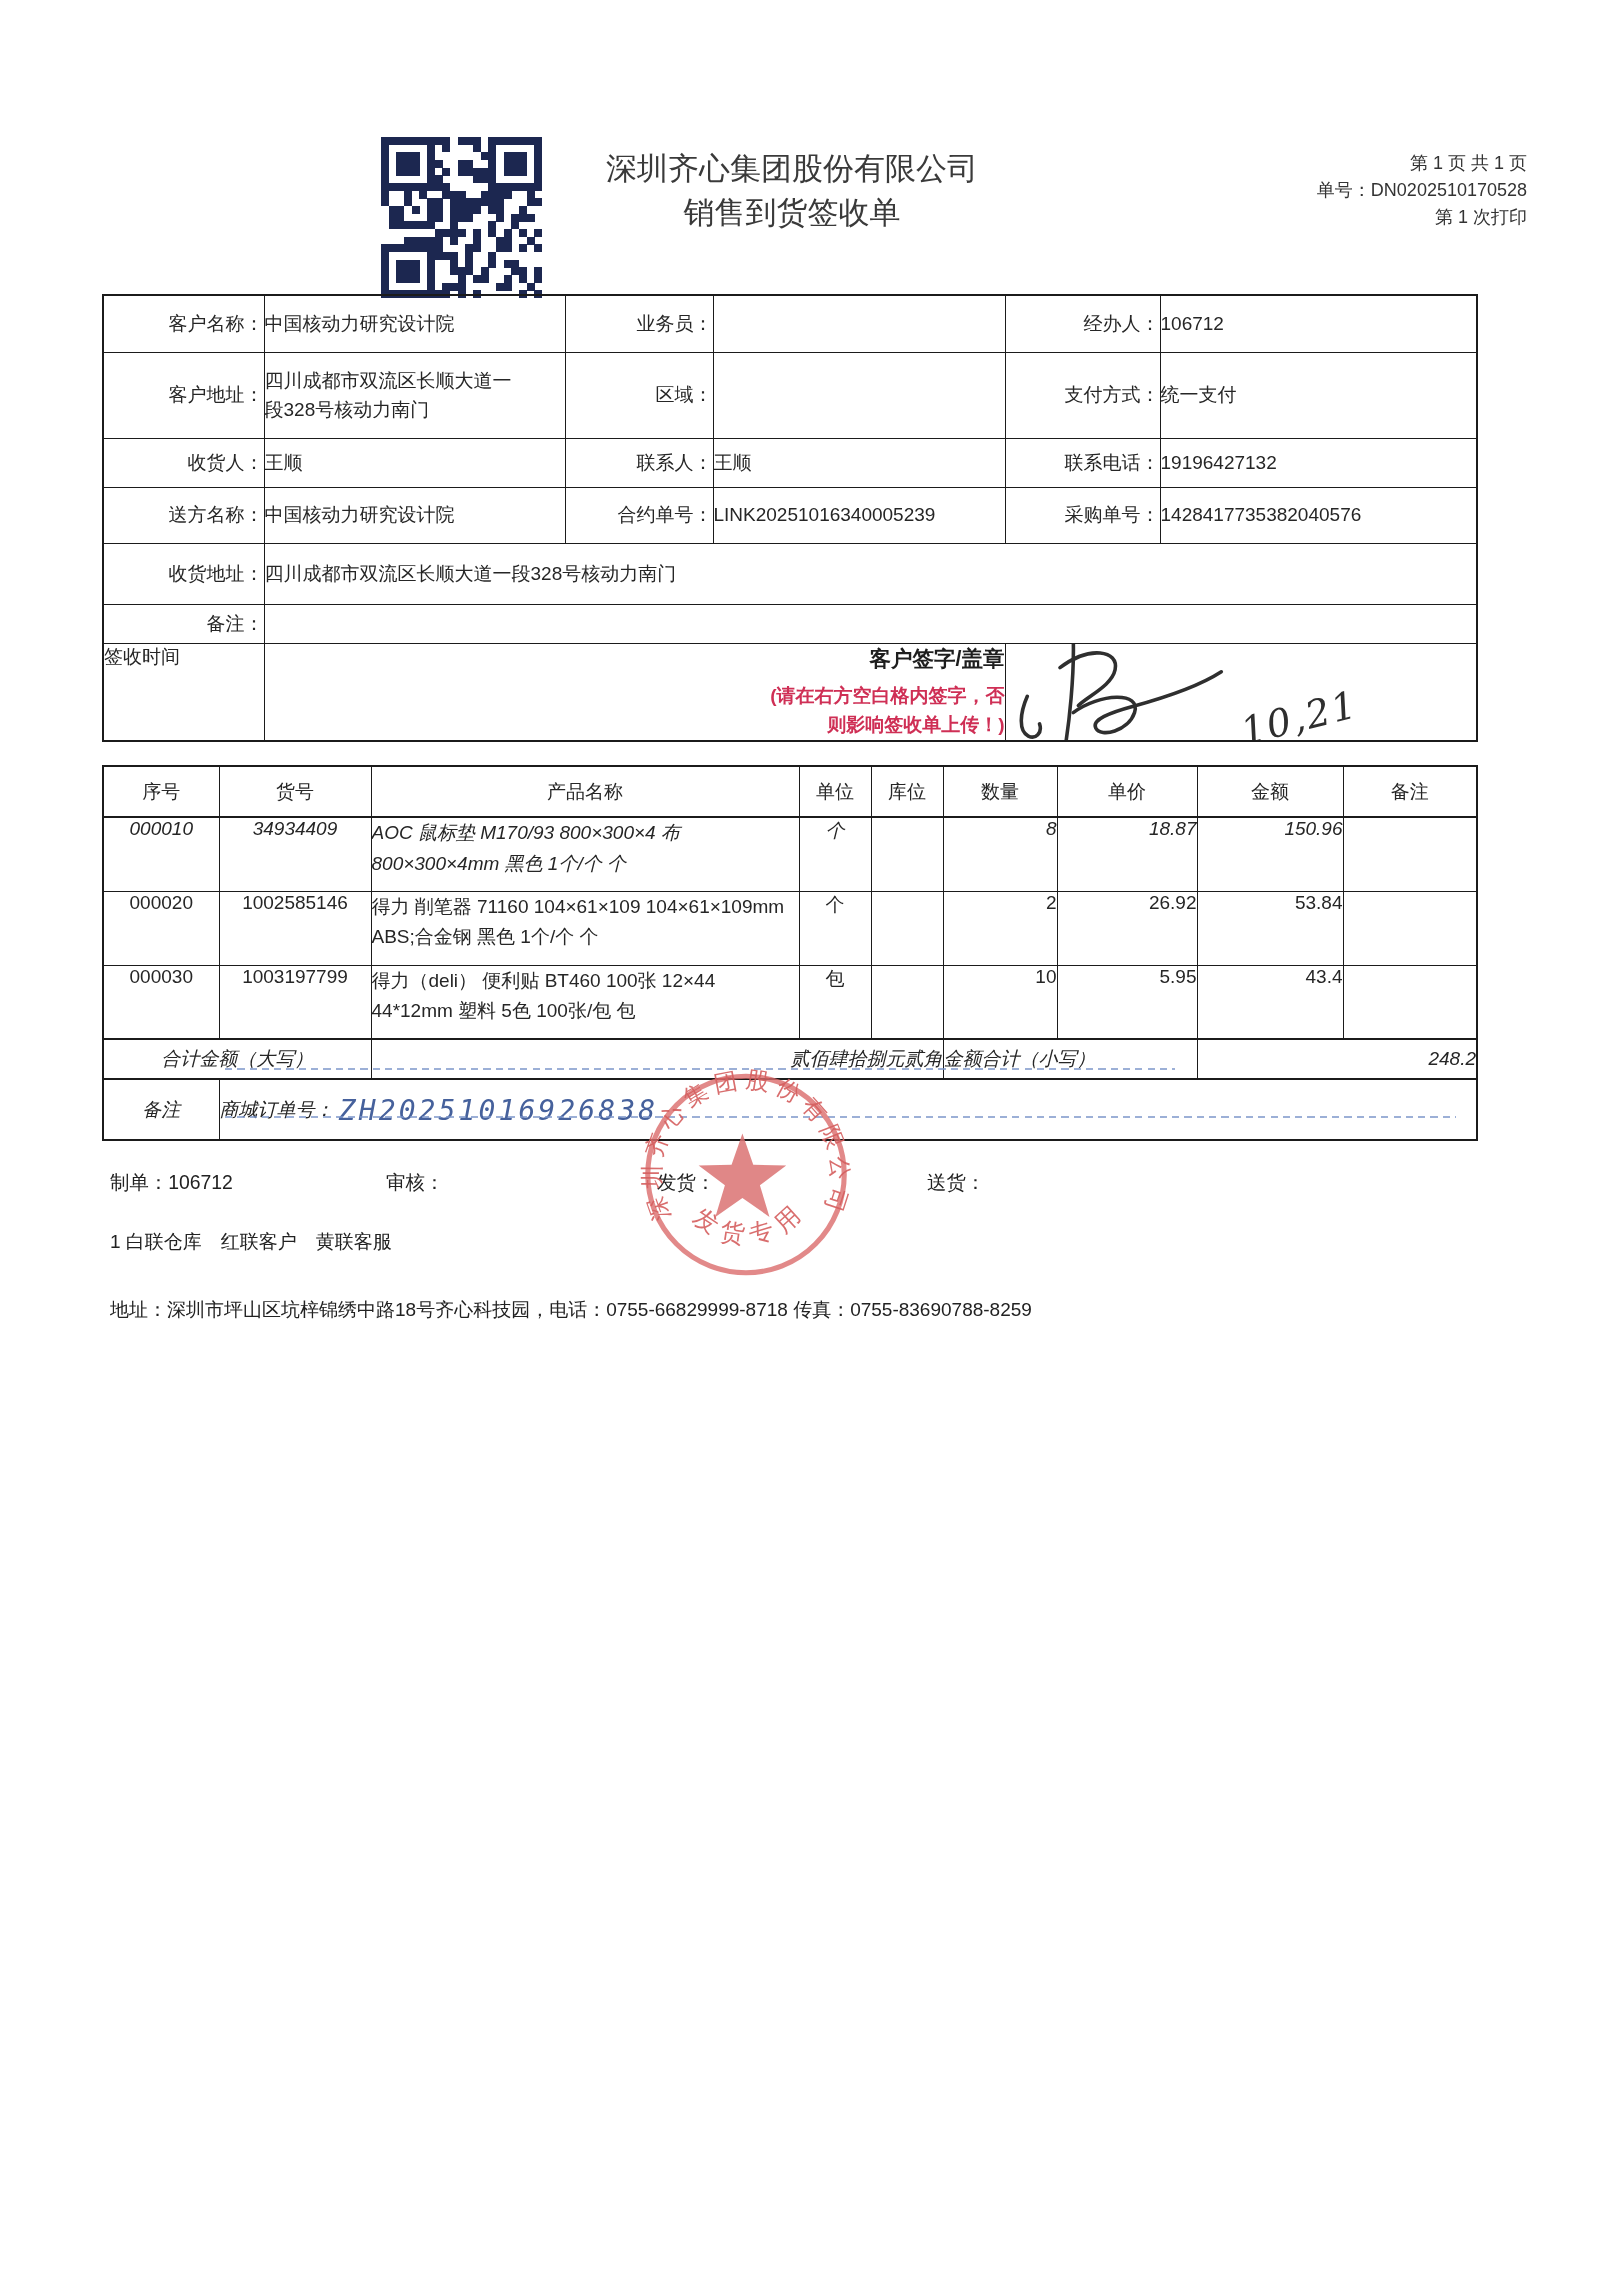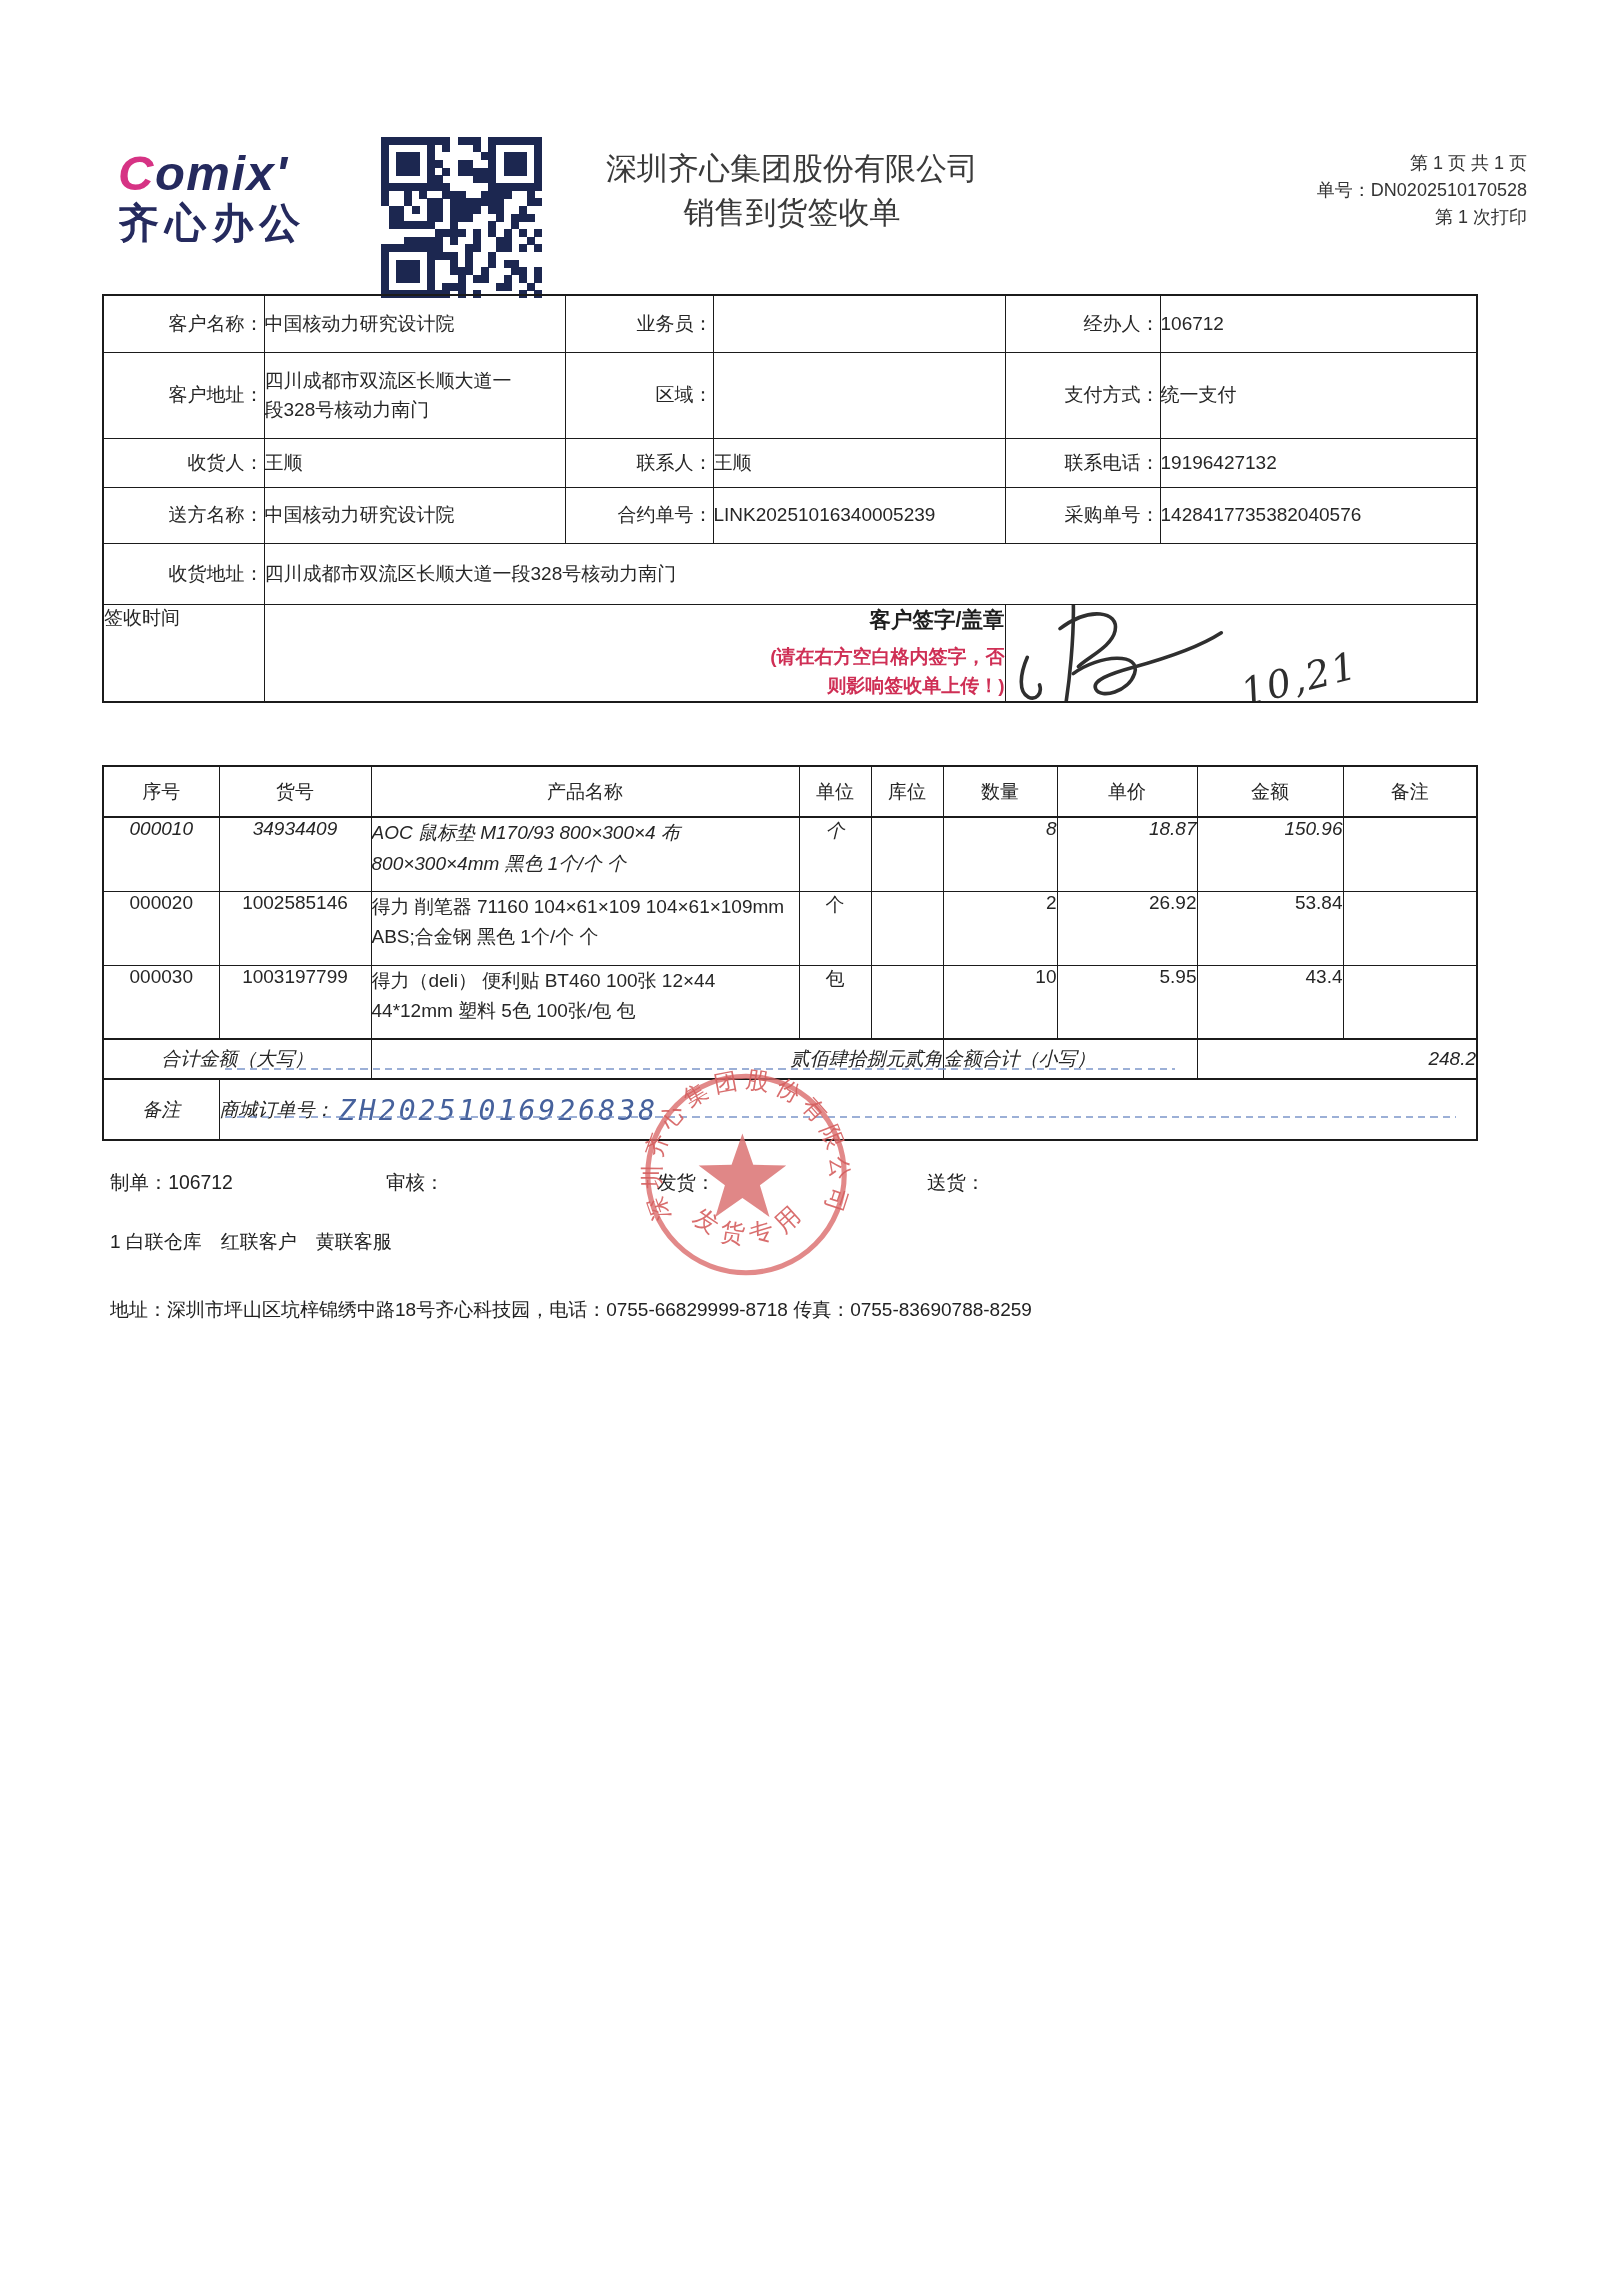--- a/index.html
+++ b/index.html
@@ -59,24 +59,20 @@
   .dash{position:absolute;height:2px;opacity:.75;
         background:repeating-linear-gradient(90deg,#7b95c9 0 7.2px,transparent 7.2px 12.3px);}
 
   .stamp{left:636px;top:1063px;width:220px;height:220px;pointer-events:none;}
 </style>
 </head>
 <body>
 
 <div class="page">
 
-  <div class="abs logo">
-    <div class="logo-en"><span class="c">C</span><span>omix'</span></div>
-    <div class="logo-cn">齐心办公</div>
-  </div>
 
   <div class="abs qr">
       <span style="position:absolute;left:0;top:0;width:161px;height:161px;display:block;">
         <i style="left:0px;top:0px"></i>
         <i style="left:7.7px;top:0px"></i>
         <i style="left:15.3px;top:0px"></i>
         <i style="left:23px;top:0px"></i>
         <i style="left:31px;top:0px"></i>
         <i style="left:38px;top:0px"></i>
         <i style="left:46px;top:0px"></i>
@@ -365,20 +361,24 @@
       <td class="val">中国核动力研究设计院</td>
       <td class="lbl">合约单号：</td>
       <td class="val">LINK20251016340005239</td>
       <td class="lbl">采购单号：</td>
       <td class="val">1428417735382040576</td>
     </tr>
     <tr style="height:61px">
       <td class="lbl">收货地址：</td>
       <td class="val" colspan="5">四川成都市双流区长顺大道一段328号核动力南门</td>
     </tr>
+    <tr style="height:39px">
+      <td class="lbl">备注：</td>
+      <td class="val" colspan="5"></td>
+    </tr>
     <tr style="height:88px">
       <td class="sign-time">签收时间</td>
       <td class="sign-mid" colspan="3">
         <div class="sign-head">客户签字/盖章</div>
         <div class="sign-note">(请在右方空白格内签字，否</div>
         <div class="sign-note">则影响签收单上传！)</div>
       </td>
       <td class="sign-area" colspan="2">
         <svg class="sig-svg" width="337" height="143" viewBox="0 0 660 280">
           <g fill="none" stroke="#2f2f2f" stroke-width="7" stroke-linecap="round">

